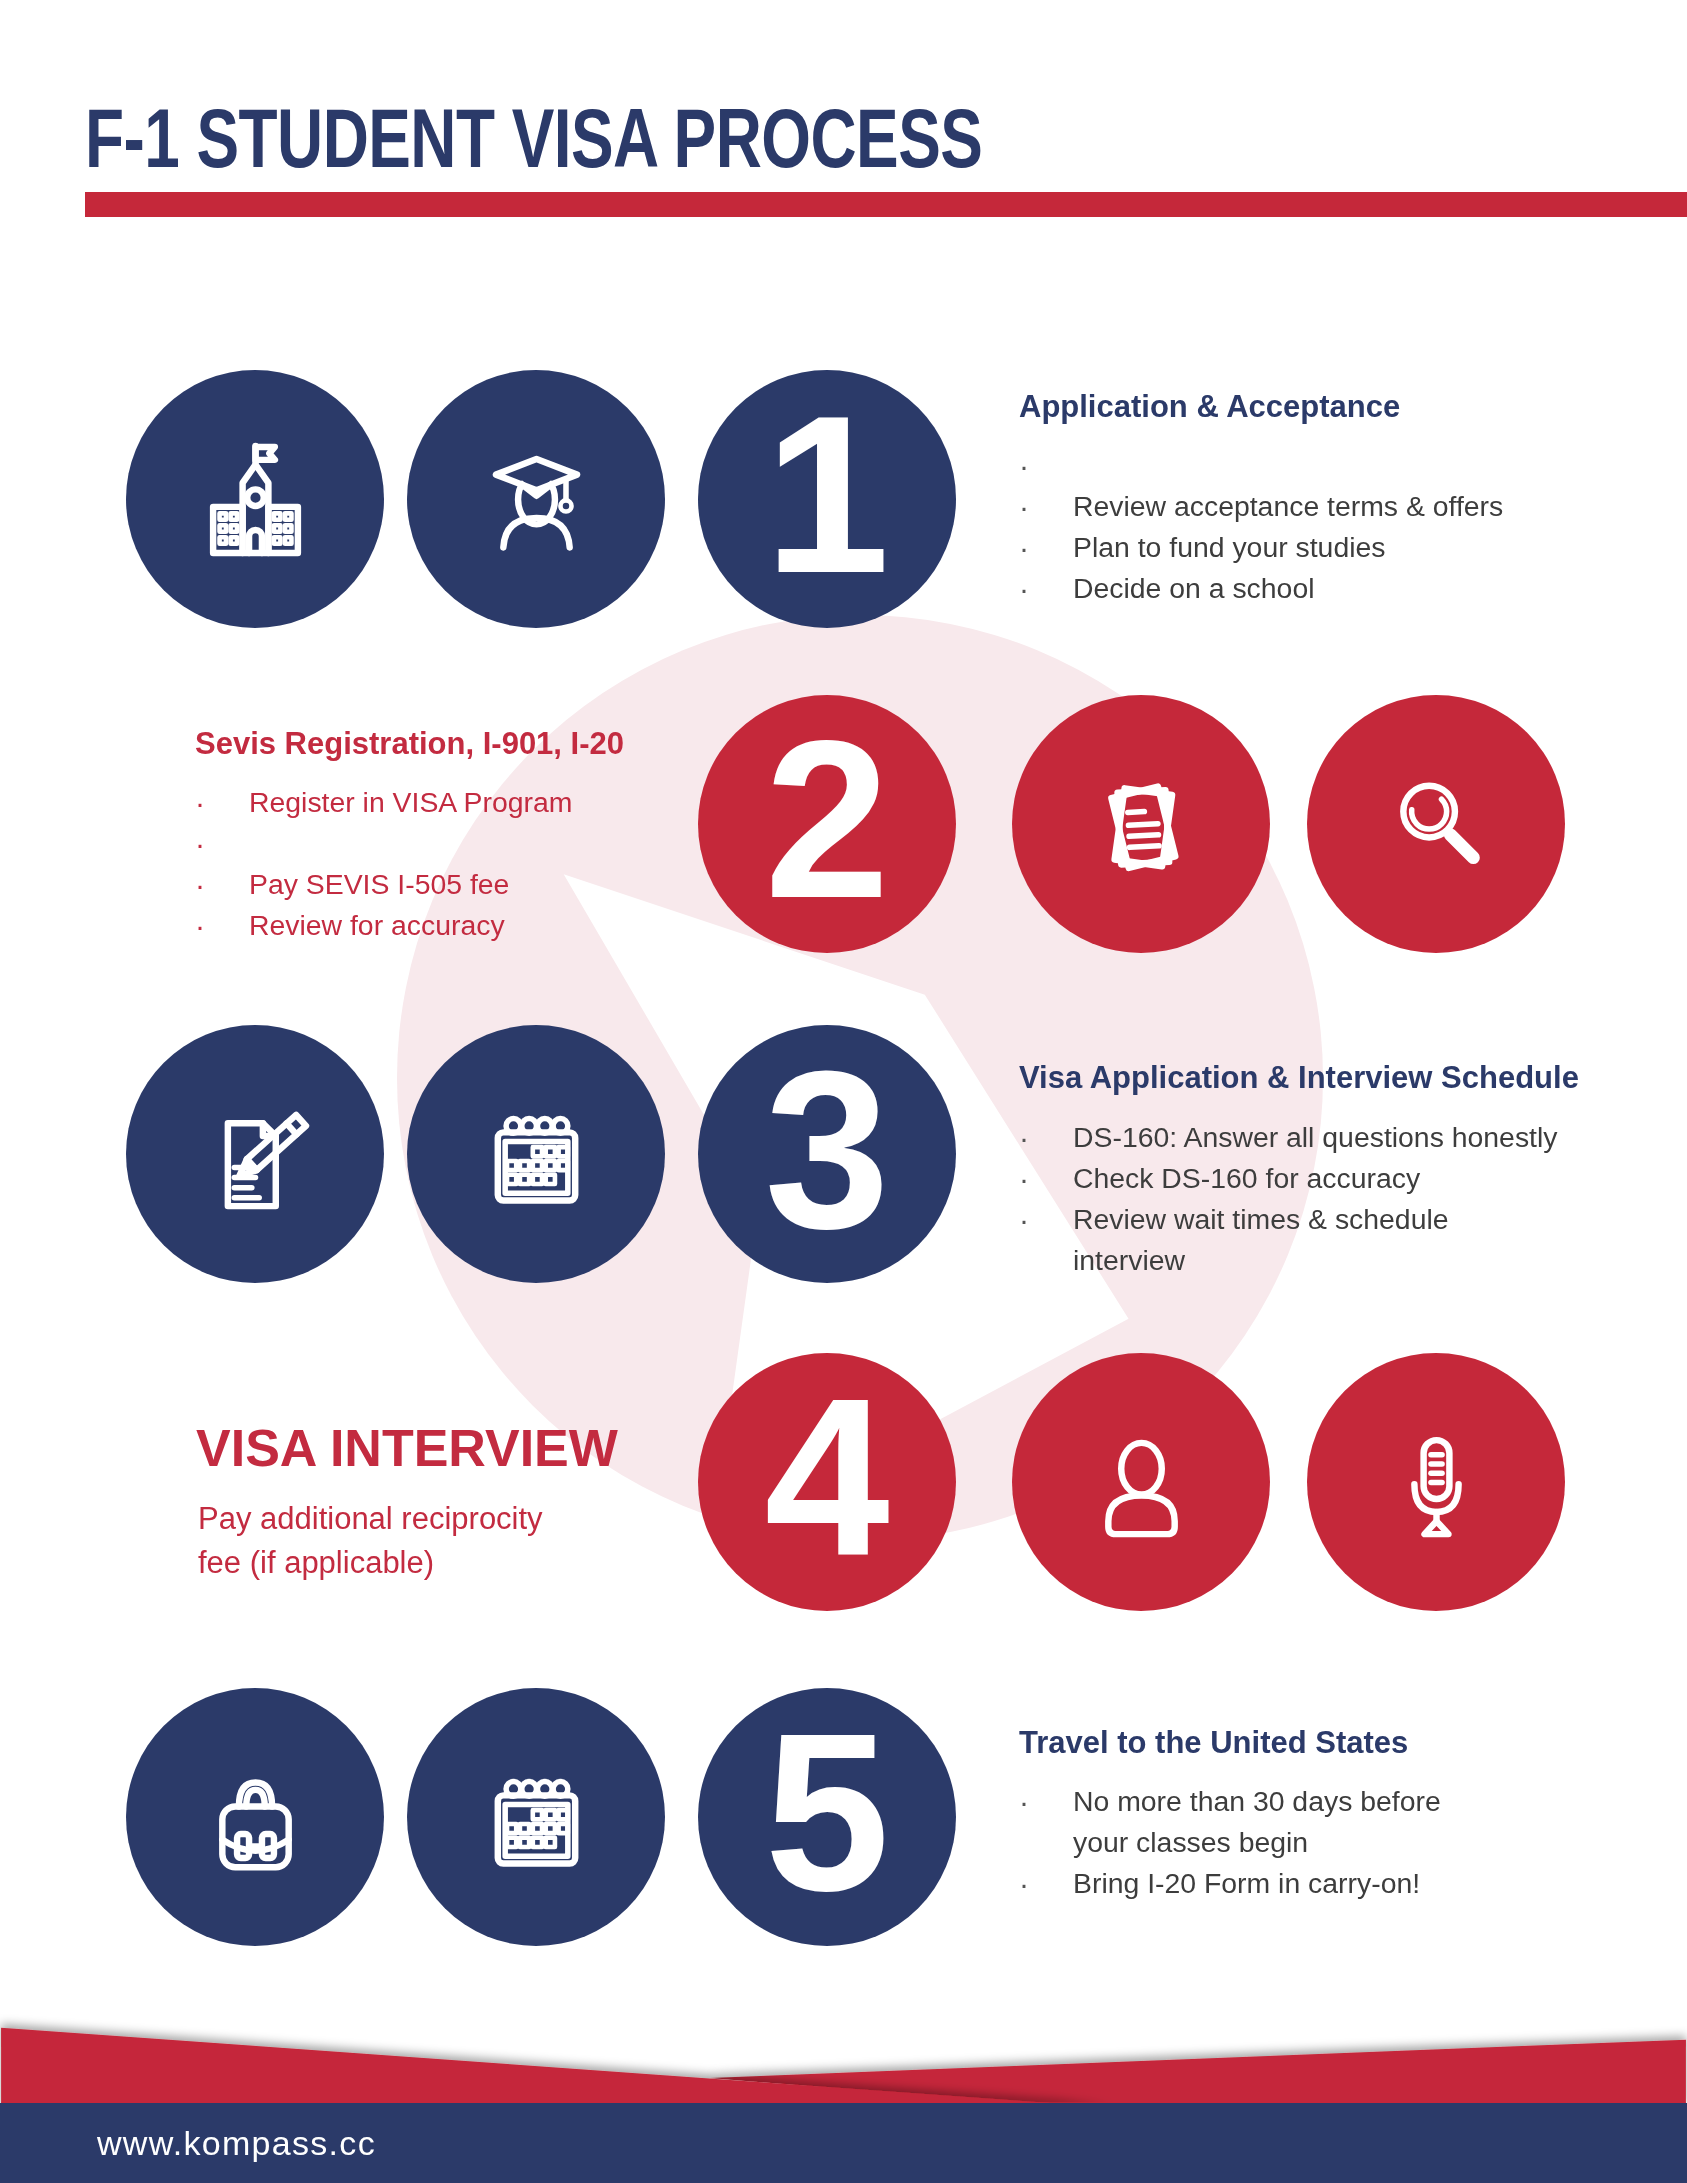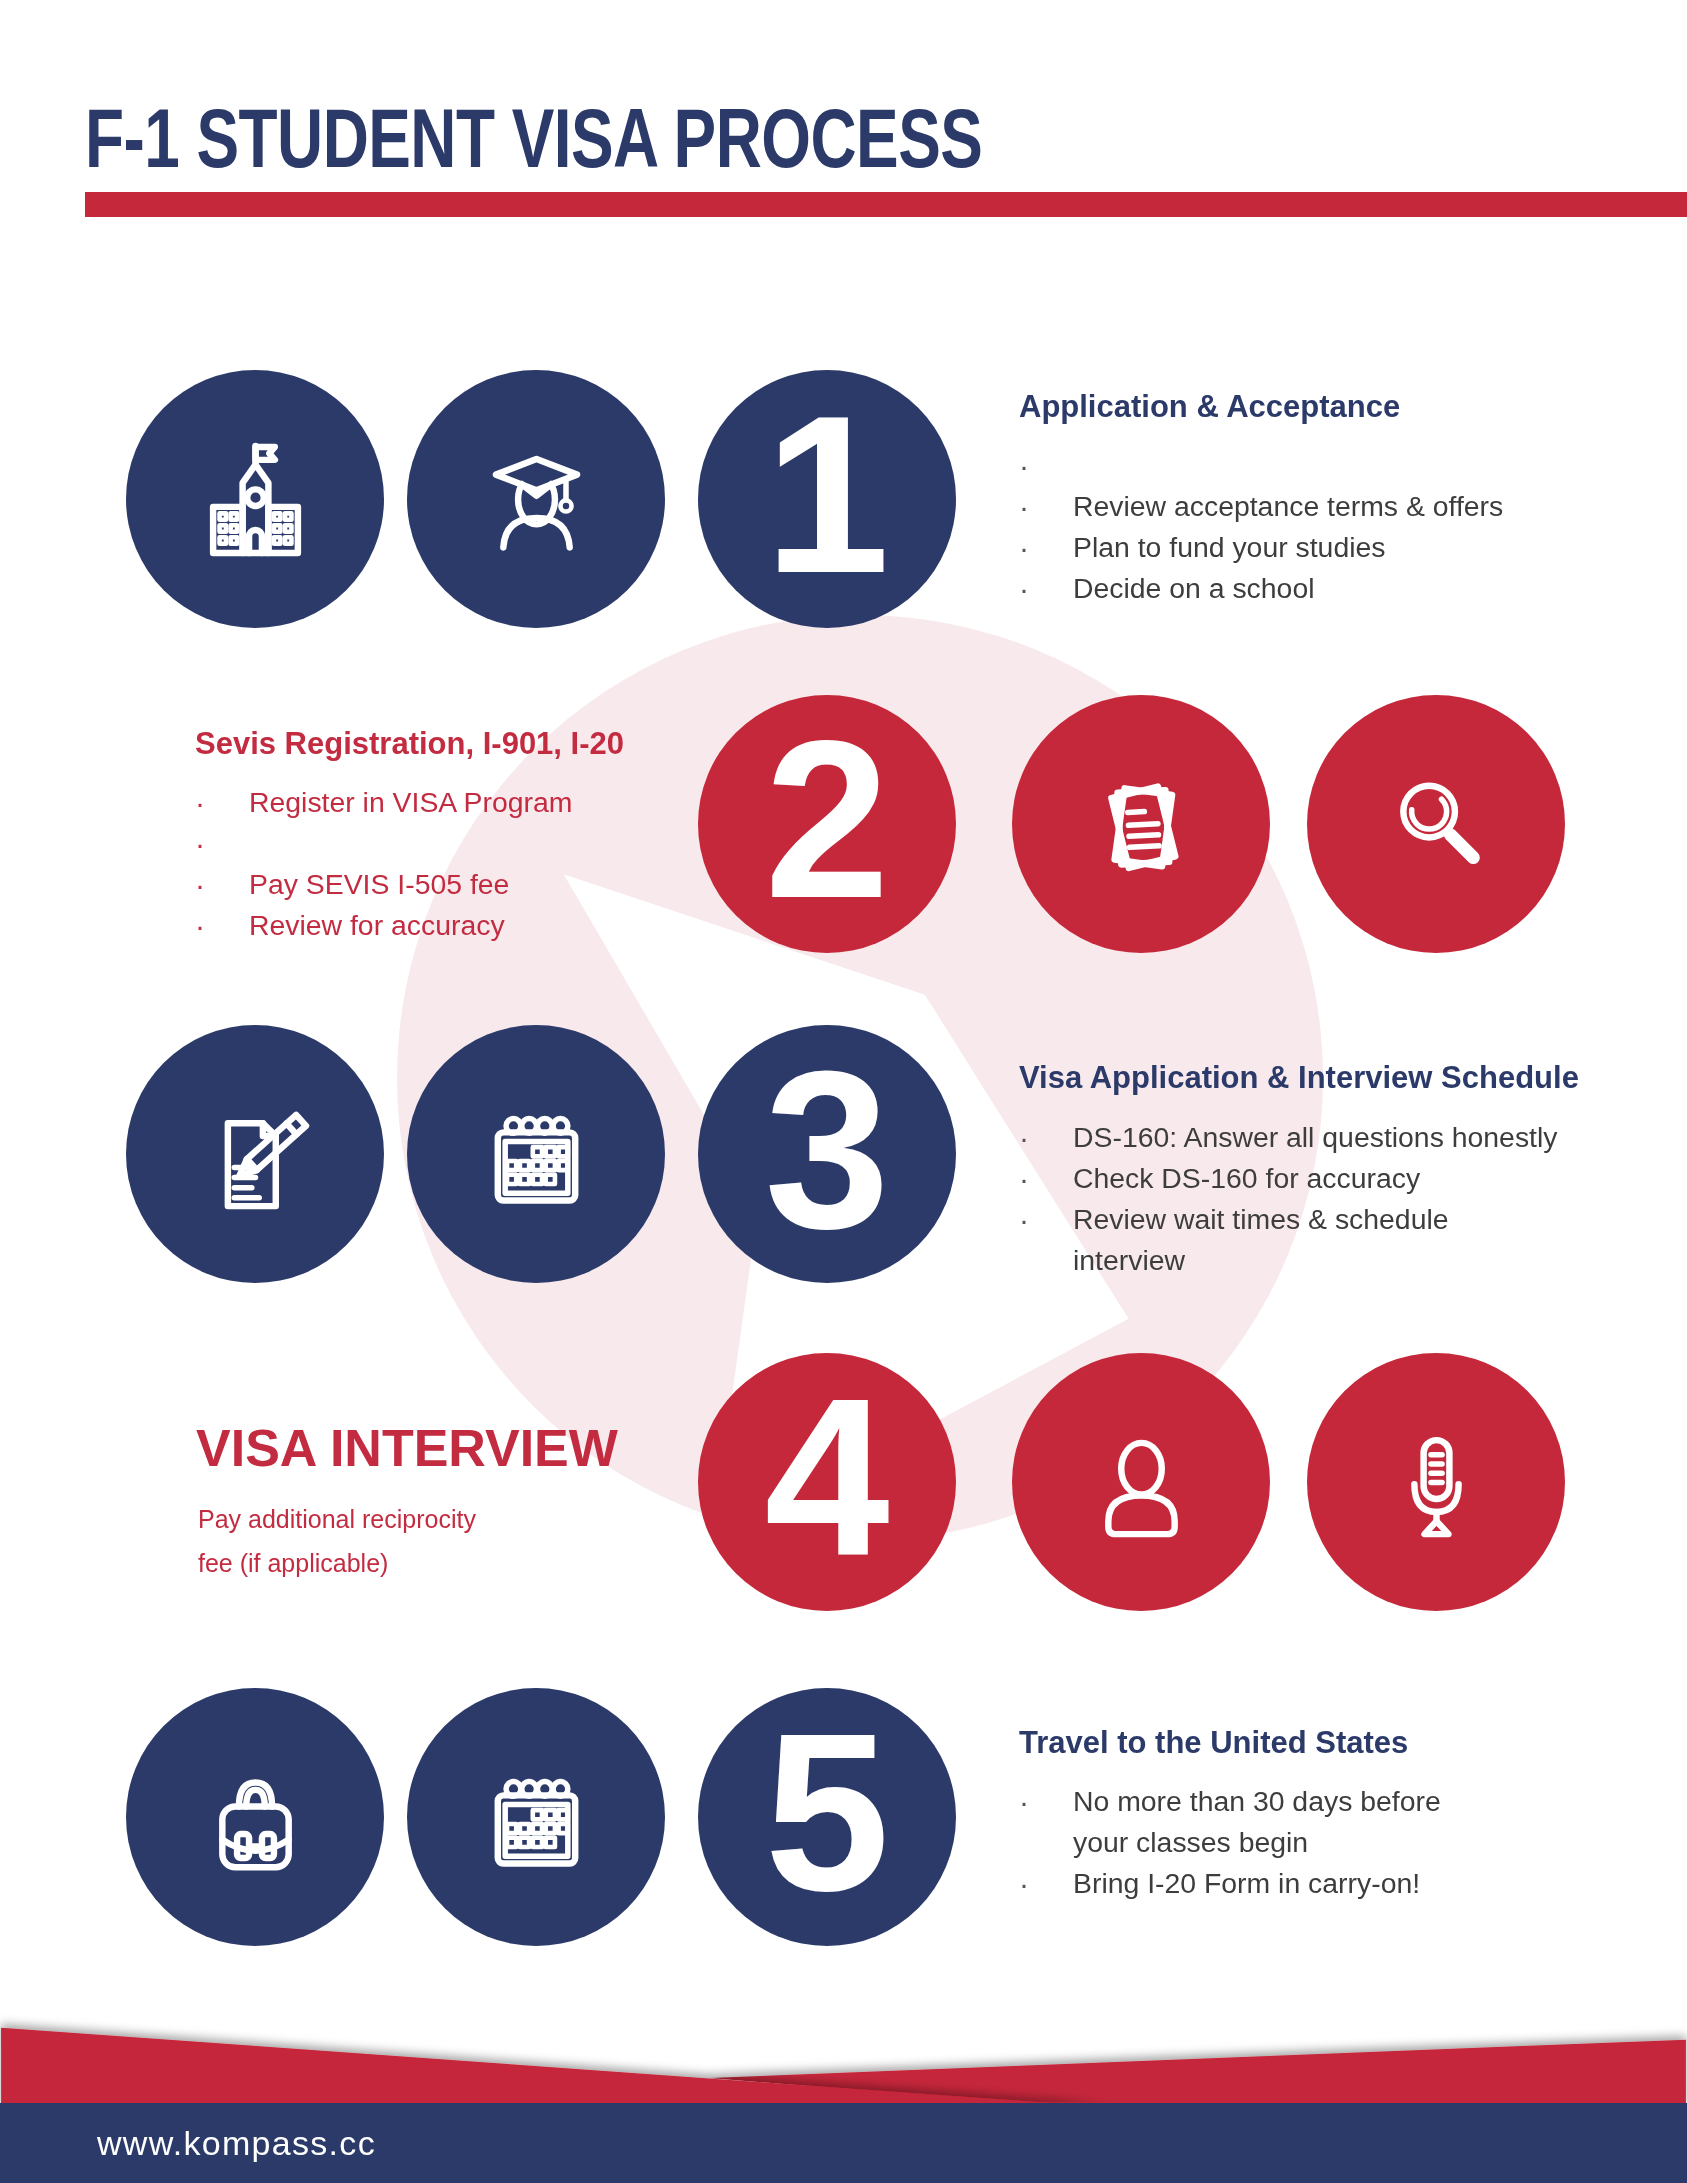--- a/index.html
+++ b/index.html
@@ -53,21 +53,21 @@
   .bullets{position:absolute;z-index:3;}
   .bullet{display:flex;align-items:flex-start;line-height:41px;font-size:28.4px;color:var(--ink);}
   .bullet .dot{width:54px;flex:0 0 54px;color:#555;font-size:30px;}
   .bullets.red-list .bullet{color:var(--red-text);}
   .bullets.red-list .dot{color:var(--red-text);}
   .btxt{white-space:pre-line;}
   .big-red-heading{
     position:absolute;left:196px;top:1418px;font-size:52px;font-weight:700;color:var(--red-text);z-index:3;
   }
   .interview-sub{
-    position:absolute;left:198px;top:1497px;font-size:25px;line-height:44px;color:var(--red-text);
+    position:absolute;left:198px;top:1497px;font-size:31px;line-height:44px;color:var(--red-text);
     white-space:pre-line;z-index:3;
   }
   
   .bottom-art{position:absolute;left:0;top:1998px;z-index:1;}
   .footer-bar{
     position:absolute;left:0;top:2103px;width:1687px;height:81px;background:var(--navy);z-index:4;
   }
   .footer-url{
     position:absolute;left:97px;top:2124px;color:#ffffff;font-size:34px;font-weight:400;
     letter-spacing:1.3px;z-index:5;

